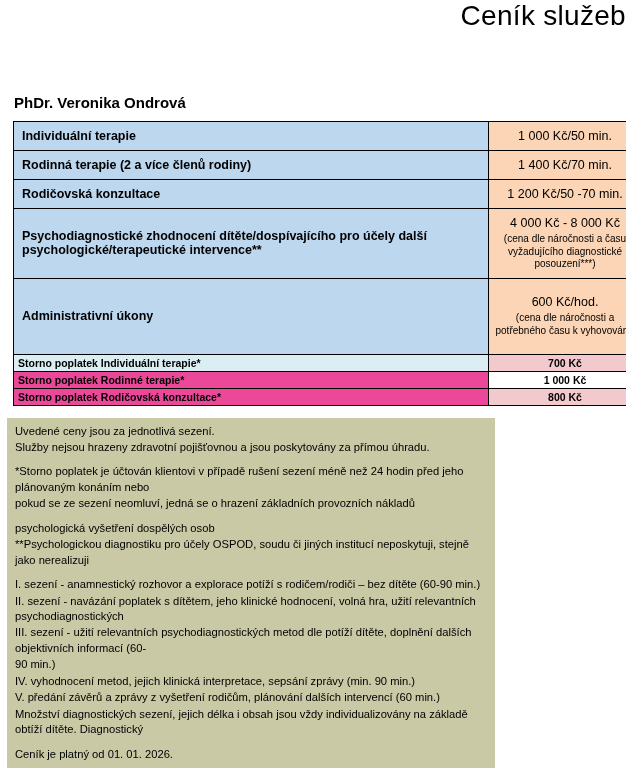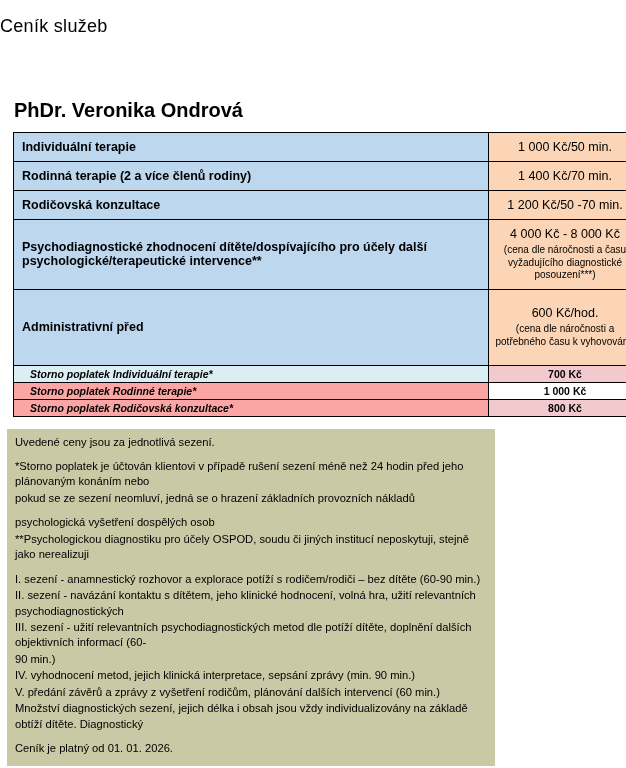--- a/index.html
+++ b/index.html
@@ -14,28 +14,27 @@
     color: #000000;
     position: relative;
     overflow: hidden;
   }
   .page {
     width: 626px;
     height: 768px;
     position: relative;
   }
   .title {
-    text-align: left;
-    font-size: 18px;
+    text-align: right;
+    font-size: 28px;
     font-weight: normal;
-    padding-top: 16px;
     letter-spacing: 0.3px;
   }
   .author {
-    font-size: 20px;
+    font-size: 15px;
     font-weight: bold;
     margin: 62px 0 10px 14px;
   }
   table.price {
     border-collapse: collapse;
     width: 598px;
     margin-left: 13px;
     table-layout: fixed;
   }
   table.price td {
@@ -75,26 +74,25 @@
   }
   .tall {
     height: 66px;
   }
   .tall2 {
     height: 76px;
   }
   .storno-label {
     background: #daeef3;
     font-size: 10.5px;
-    font-style: italic;
     font-weight: bold;
-    padding: 2px 16px;
+    padding: 2px 4px;
   }
   .storno-label.pink {
-    background: #fca5a5;
+    background: #ec4899;
   }
   .storno-price {
     background: #f2c9cd;
     font-size: 10.5px;
     font-weight: bold;
     text-align: center;
     padding: 2px 6px;
   }
   .storno-price.white {
     background: #ffffff;
@@ -146,21 +144,21 @@
           </td>
       </tr>
       <tr class="tall">
         <td class="svc-label col-label"><span>Psychodiagnostické zhodnocení dítěte/dospívajícího pro účely další psychologické/terapeutické intervence**</span></td>
         <td class="svc-price col-price">
             <span class="big">4 000 Kč - 8 000 Kč</span>
             <span class="note">(cena dle náročnosti a času vyžadujícího diagnostické posouzení***)</span>
           </td>
       </tr>
       <tr class="tall2">
-        <td class="svc-label col-label"><span>Administrativní před</span></td>
+        <td class="svc-label col-label"><span>Administrativní úkony</span></td>
         <td class="svc-price col-price">
             <span class="big">600 Kč/hod.</span>
             <span class="note">(cena dle náročnosti a potřebného času k vyhovování)</span>
           </td>
       </tr>
       <tr>
         <td class="storno-label col-label"><span>Storno poplatek Individuální terapie*</span></td>
         <td class="storno-price col-price"><span>700 Kč</span></td>
       </tr>
       <tr>
@@ -169,29 +167,30 @@
       </tr>
       <tr>
         <td class="storno-label pink col-label"><span>Storno poplatek Rodičovská konzultace*</span></td>
         <td class="storno-price col-price"><span>800 Kč</span></td>
       </tr>
     </tbody>
   </table>
 
   <div class="notes">
     <p>Uvedené ceny jsou za jednotlivá sezení.</p>
+    <p>Služby nejsou hrazeny zdravotní pojišťovnou a jsou poskytovány za přímou úhradu.</p>
     <div class="gap"></div>
     <p>*Storno poplatek je účtován klientovi v případě rušení sezení méně než 24 hodin před jeho plánovaným konáním nebo</p>
     <p>pokud se ze sezení neomluví, jedná se o hrazení základních provozních nákladů</p>
     <div class="gap"></div>
     <p>psychologická vyšetření dospělých osob</p>
     <p>**Psychologickou diagnostiku pro účely OSPOD, soudu či jiných institucí neposkytuji, stejně jako nerealizuji</p>
     <div class="gap"></div>
     <p>I. sezení - anamnestický rozhovor a explorace potíží s rodičem/rodiči – bez dítěte (60-90 min.)</p>
-    <p>II. sezení - navázání kontaktu s dítětem, jeho klinické hodnocení, volná hra, užití relevantních psychodiagnostických</p>
+    <p>II. sezení - navázání poplatek s dítětem, jeho klinické hodnocení, volná hra, užití relevantních psychodiagnostických</p>
     <p>III. sezení - užití relevantních psychodiagnostických metod dle potíží dítěte, doplnění dalších objektivních informací (60-</p>
     <p>90 min.)</p>
     <p>IV. vyhodnocení metod, jejich klinická interpretace, sepsání zprávy (min. 90 min.)</p>
     <p>V. předání závěrů a zprávy z vyšetření rodičům, plánování dalších intervencí (60 min.)</p>
     <p>Množství diagnostických sezení, jejich délka i obsah jsou vždy individualizovány na základě obtíží dítěte. Diagnostický</p>
     <div class="gap"></div>
     <p>Ceník je platný od 01. 01. 2026.</p>
   </div>
 
 </div>

